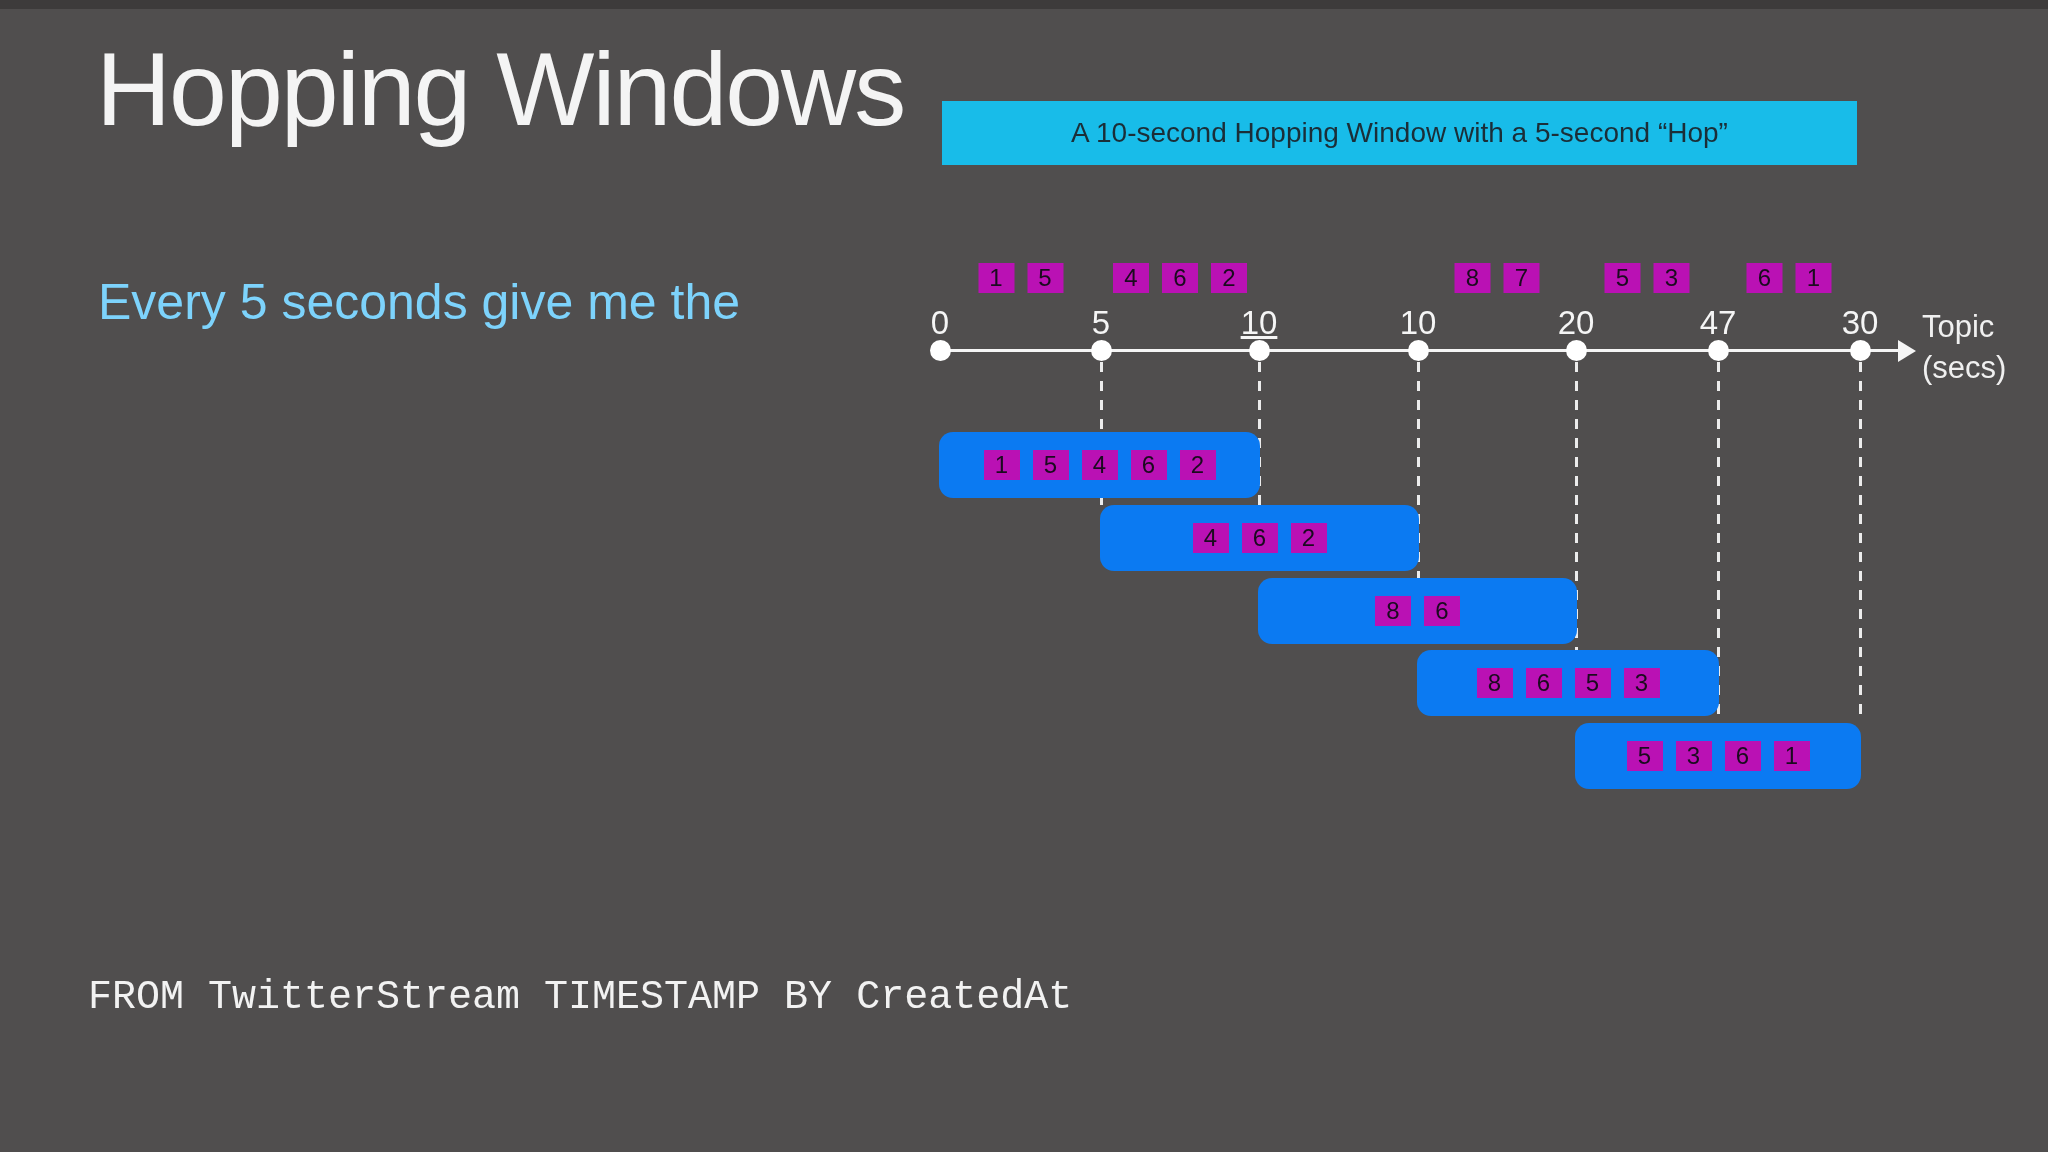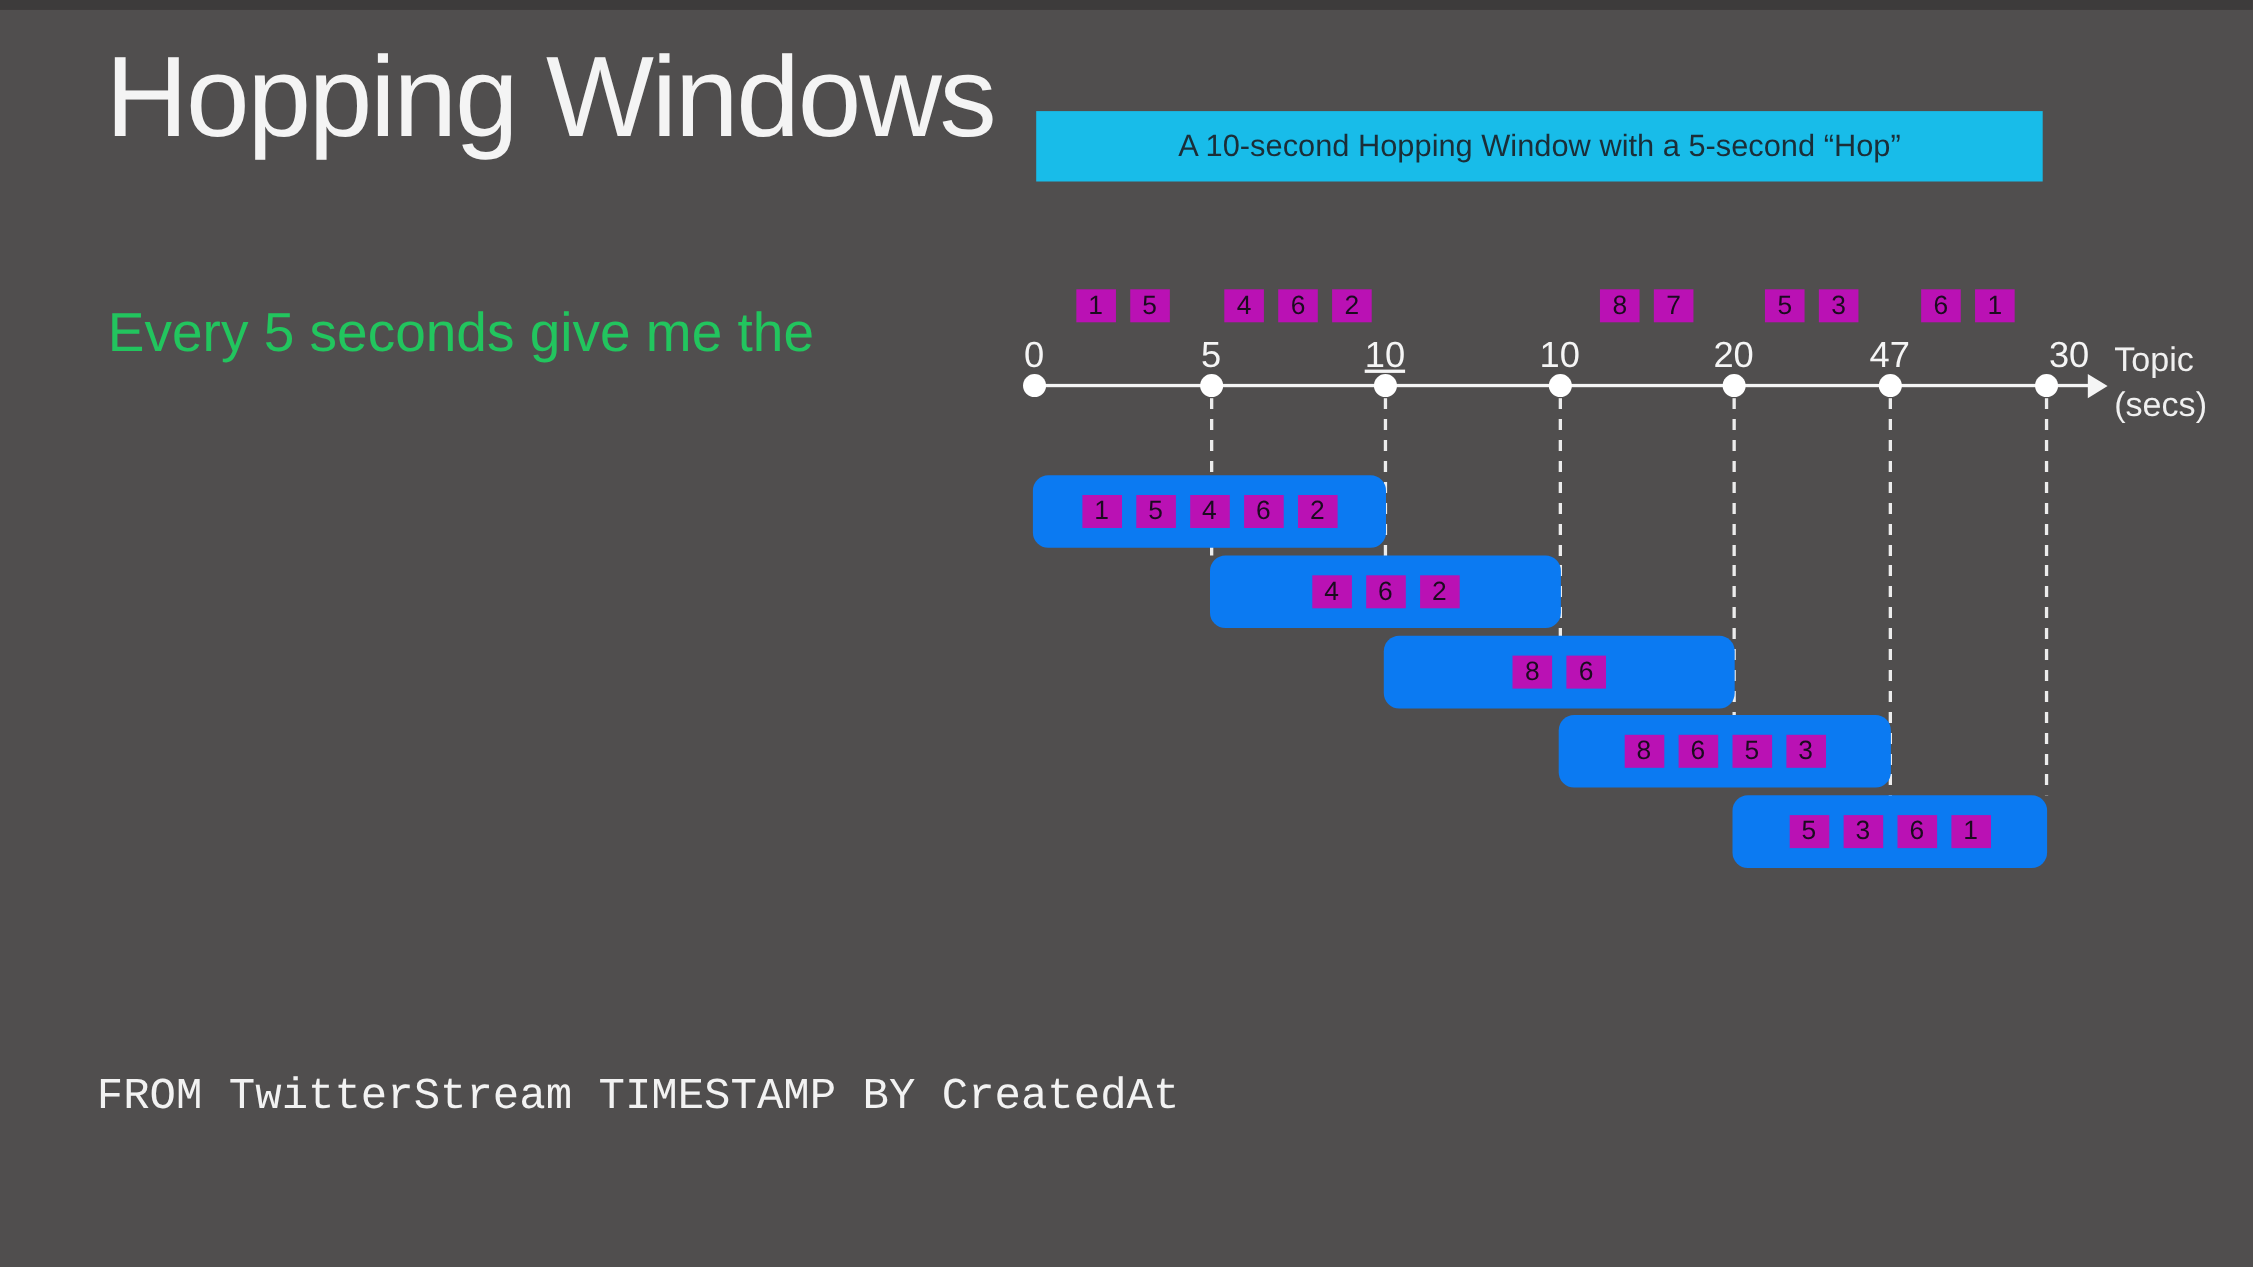--- a/index.html
+++ b/index.html
@@ -76,21 +76,21 @@
 <body style="background: rgb(80, 78, 78);">
 
 <div id="top-strip"></div>
 
 <div id="slide-title">Hopping Windows</div>
 
 <div id="hop-banner" style="background: rgb(24, 188, 233); color: rgb(27, 46, 56);">
   <span>A 10-second Hopping Window with a 5-second “Hop”</span>
 </div>
 
-<div id="description" style="color: #22c55e;">
+<div id="description" style="color: #7dd3fc;">
   <div>Every 5 seconds give me the</div>
 </div>
 
 <div id="sql-block">
   <div>FROM TwitterStream TIMESTAMP BY CreatedAt</div>
   
 </div>
 
 <div id="diagram">
   <div id="time-axis-label">
@@ -149,21 +149,21 @@
     <div class="tick-label" style="left: 1101px; top: 304px;">5</div>
     <div class="tick-dot" style="left: 1248.5px; top: 339.5px;"></div>
     <div class="tick-label" style="left: 1259px; top: 304px; text-decoration: underline;">10</div>
     <div class="tick-dot" style="left: 1407.5px; top: 339.5px;"></div>
     <div class="tick-label" style="left: 1418px; top: 304px;">10</div>
     <div class="tick-dot" style="left: 1565.5px; top: 339.5px;"></div>
     <div class="tick-label" style="left: 1576px; top: 304px;">20</div>
     <div class="tick-dot" style="left: 1707.5px; top: 339.5px;"></div>
     <div class="tick-label" style="left: 1718px; top: 304px;">47</div>
     <div class="tick-dot" style="left: 1849.5px; top: 339.5px;"></div>
-    <div class="tick-label" style="left: 1860px; top: 304px; margin-left: 21px;">30</div>
+    <div class="tick-label" style="left: 1860px; top: 304px;">30</div>
     <div class="event-group" style="left: 1020.5px; top: 263px;">
       <div class="chip" style="background: rgb(186, 17, 180);">1</div>
       <div class="chip" style="background: rgb(186, 17, 180);">5</div>
     </div>
     <div class="event-group" style="left: 1180px; top: 263px;">
       <div class="chip" style="background: rgb(186, 17, 180);">4</div>
       <div class="chip" style="background: rgb(186, 17, 180);">6</div>
       <div class="chip" style="background: rgb(186, 17, 180);">2</div>
     </div>
     <div class="event-group" style="left: 1497px; top: 263px;">

